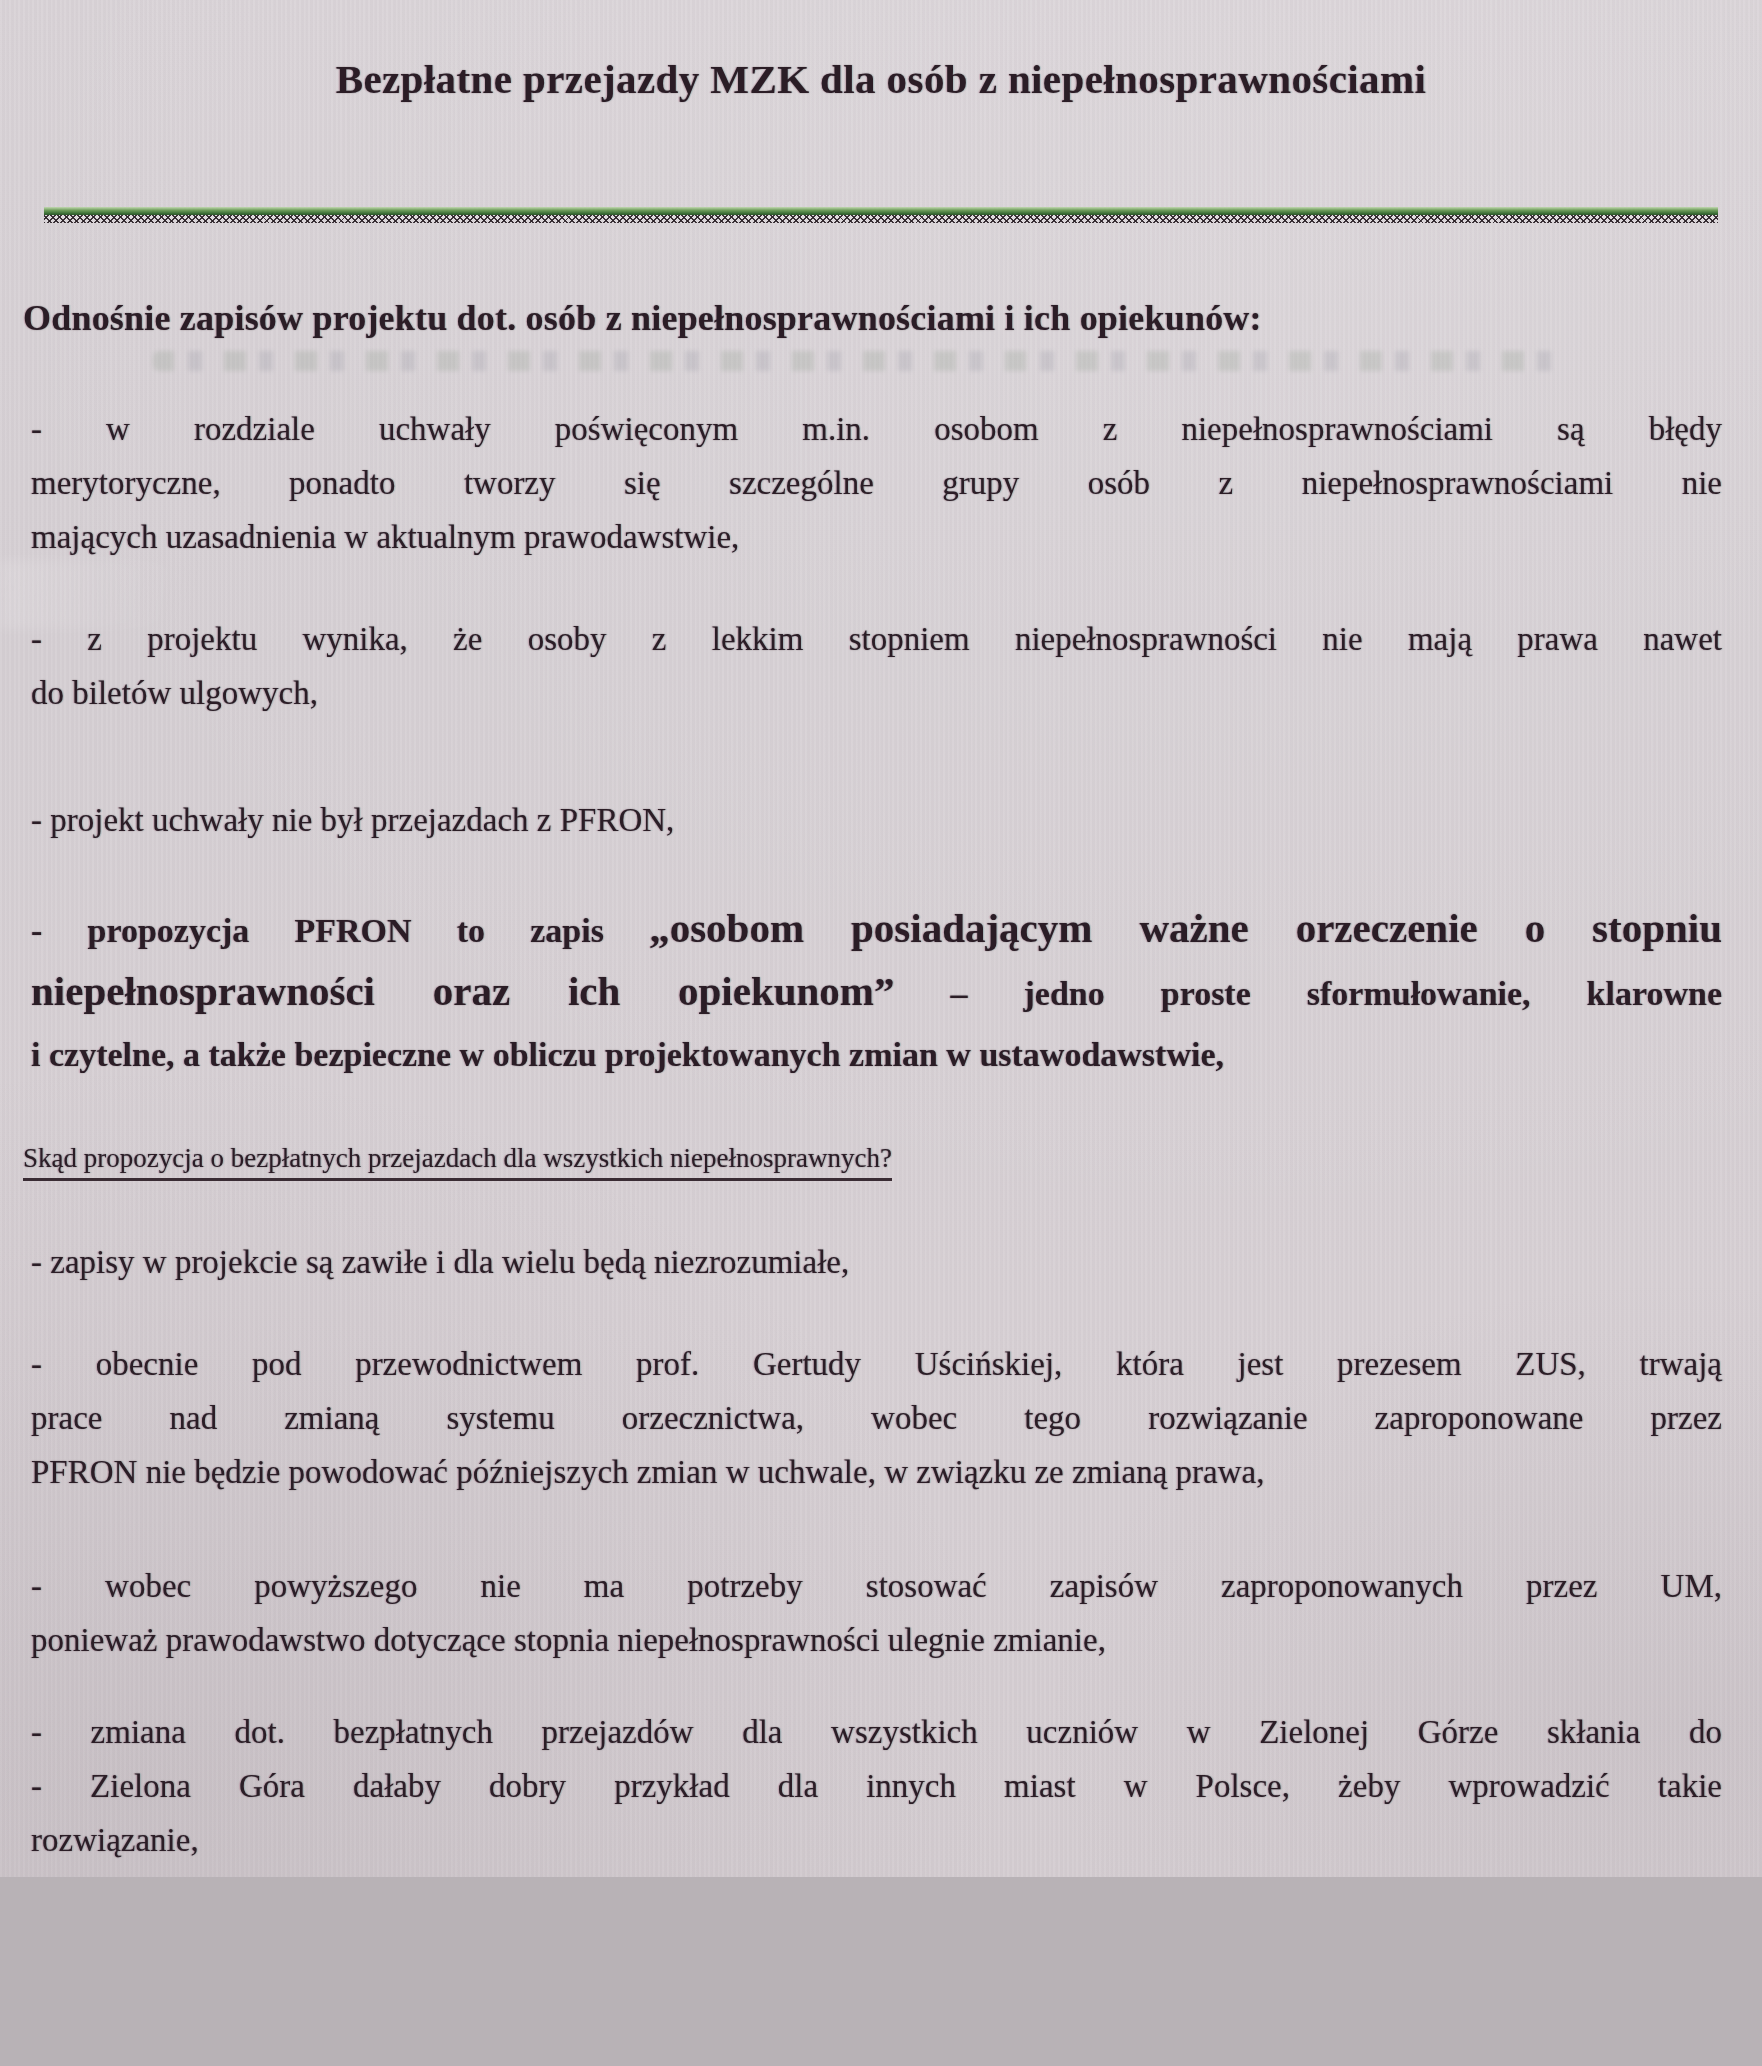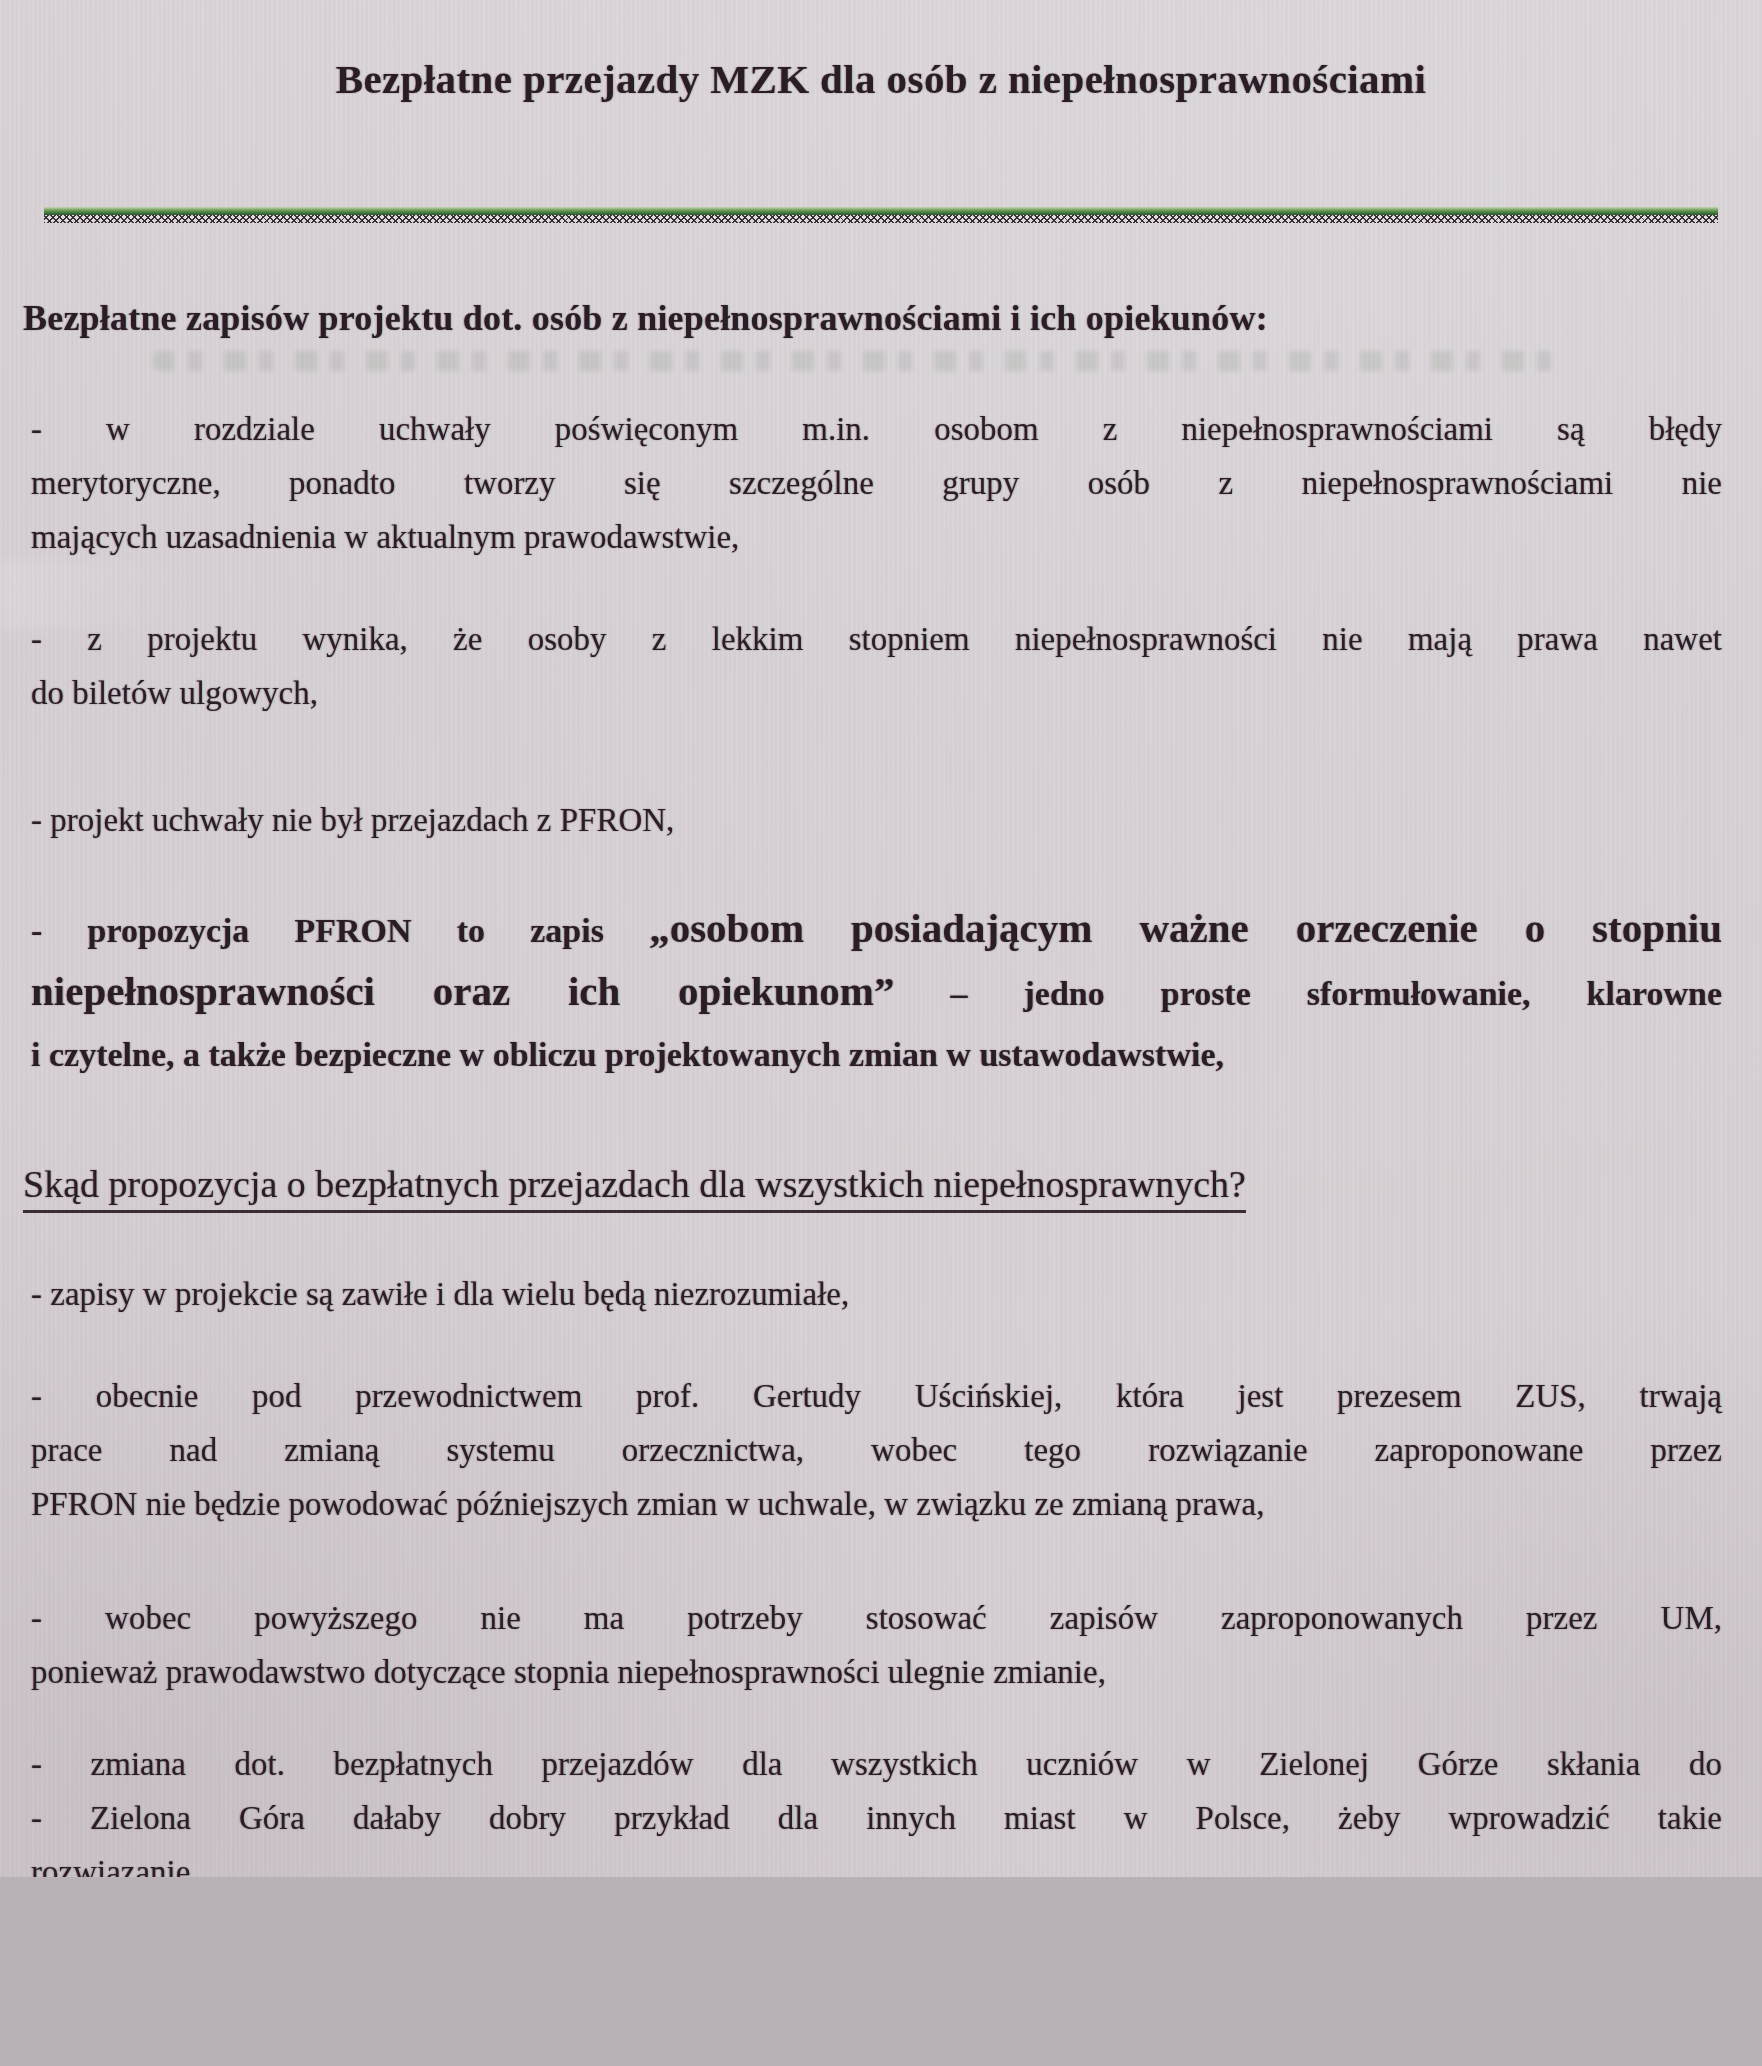--- a/index.html
+++ b/index.html
@@ -57,22 +57,22 @@
   .para .line{text-align:justify;}
   .para .line.just{text-align:justify;text-align-last:justify;}
   .para.bold{font-weight:bold;line-height:61px;font-size:34px;}
   .para .seg.big{font-size:41px;}
   
   [data-para-group="group_a"] .para:nth-child(1){margin-top:31px;}
   [data-para-group="group_a"] .para:nth-child(2){margin-top:48px;}
   [data-para-group="group_a"] .para:nth-child(3){margin-top:73px;}
   [data-para-group="group_a"] .para:nth-child(4){margin-top:51px;}
   .h2{
-    margin:77px 42px 0 23px;
-    font-size:38px;font-weight:normal;
+    margin:58px 42px 0 23px;
+    font-size:27px;font-weight:normal;
   }
   .h2 span{
     display:inline;
     border-bottom:3.8px solid #3a2c34;
     padding-bottom:4.6px;
   }
   [data-para-group="group_b"] .para:nth-child(1){margin-top:61px;}
   [data-para-group="group_b"] .para:nth-child(2){margin-top:48px;}
   [data-para-group="group_b"] .para:nth-child(3){margin-top:60px;}
   [data-para-group="group_b"] .para:nth-child(4){margin-top:38px;}
@@ -93,21 +93,21 @@
 
 <div class="page">
 
   <div class="title ink">Bezpłatne przejazdy MZK dla osób z niepełnosprawnościami</div>
 
   <div class="divider">
     <div class="green"></div>
     <div class="lattice"></div>
   </div>
 
-  <div class="h1 ink">Bezpłatne zapisów projektu dot. osób z niepełnosprawnościami i ich opiekunów:</div>
+  <div class="h1 ink">Odnośnie zapisów projektu dot. osób z niepełnosprawnościami i ich opiekunów:</div>
 
   <div class="bleed"></div>
 
   <div class="content ink" data-para-group="group_a">
       <div class="para">
         <div class="line just"><span class="seg">- w rozdziale uchwały poświęconym m.in. osobom z niepełnosprawnościami są błędy</span></div>
         <div class="line just"><span class="seg">merytoryczne, ponadto tworzy się szczególne grupy osób z niepełnosprawnościami nie</span></div>
         <div class="line"><span class="seg">mających uzasadnienia w aktualnym prawodawstwie,</span></div>
       </div>
       <div class="para">

